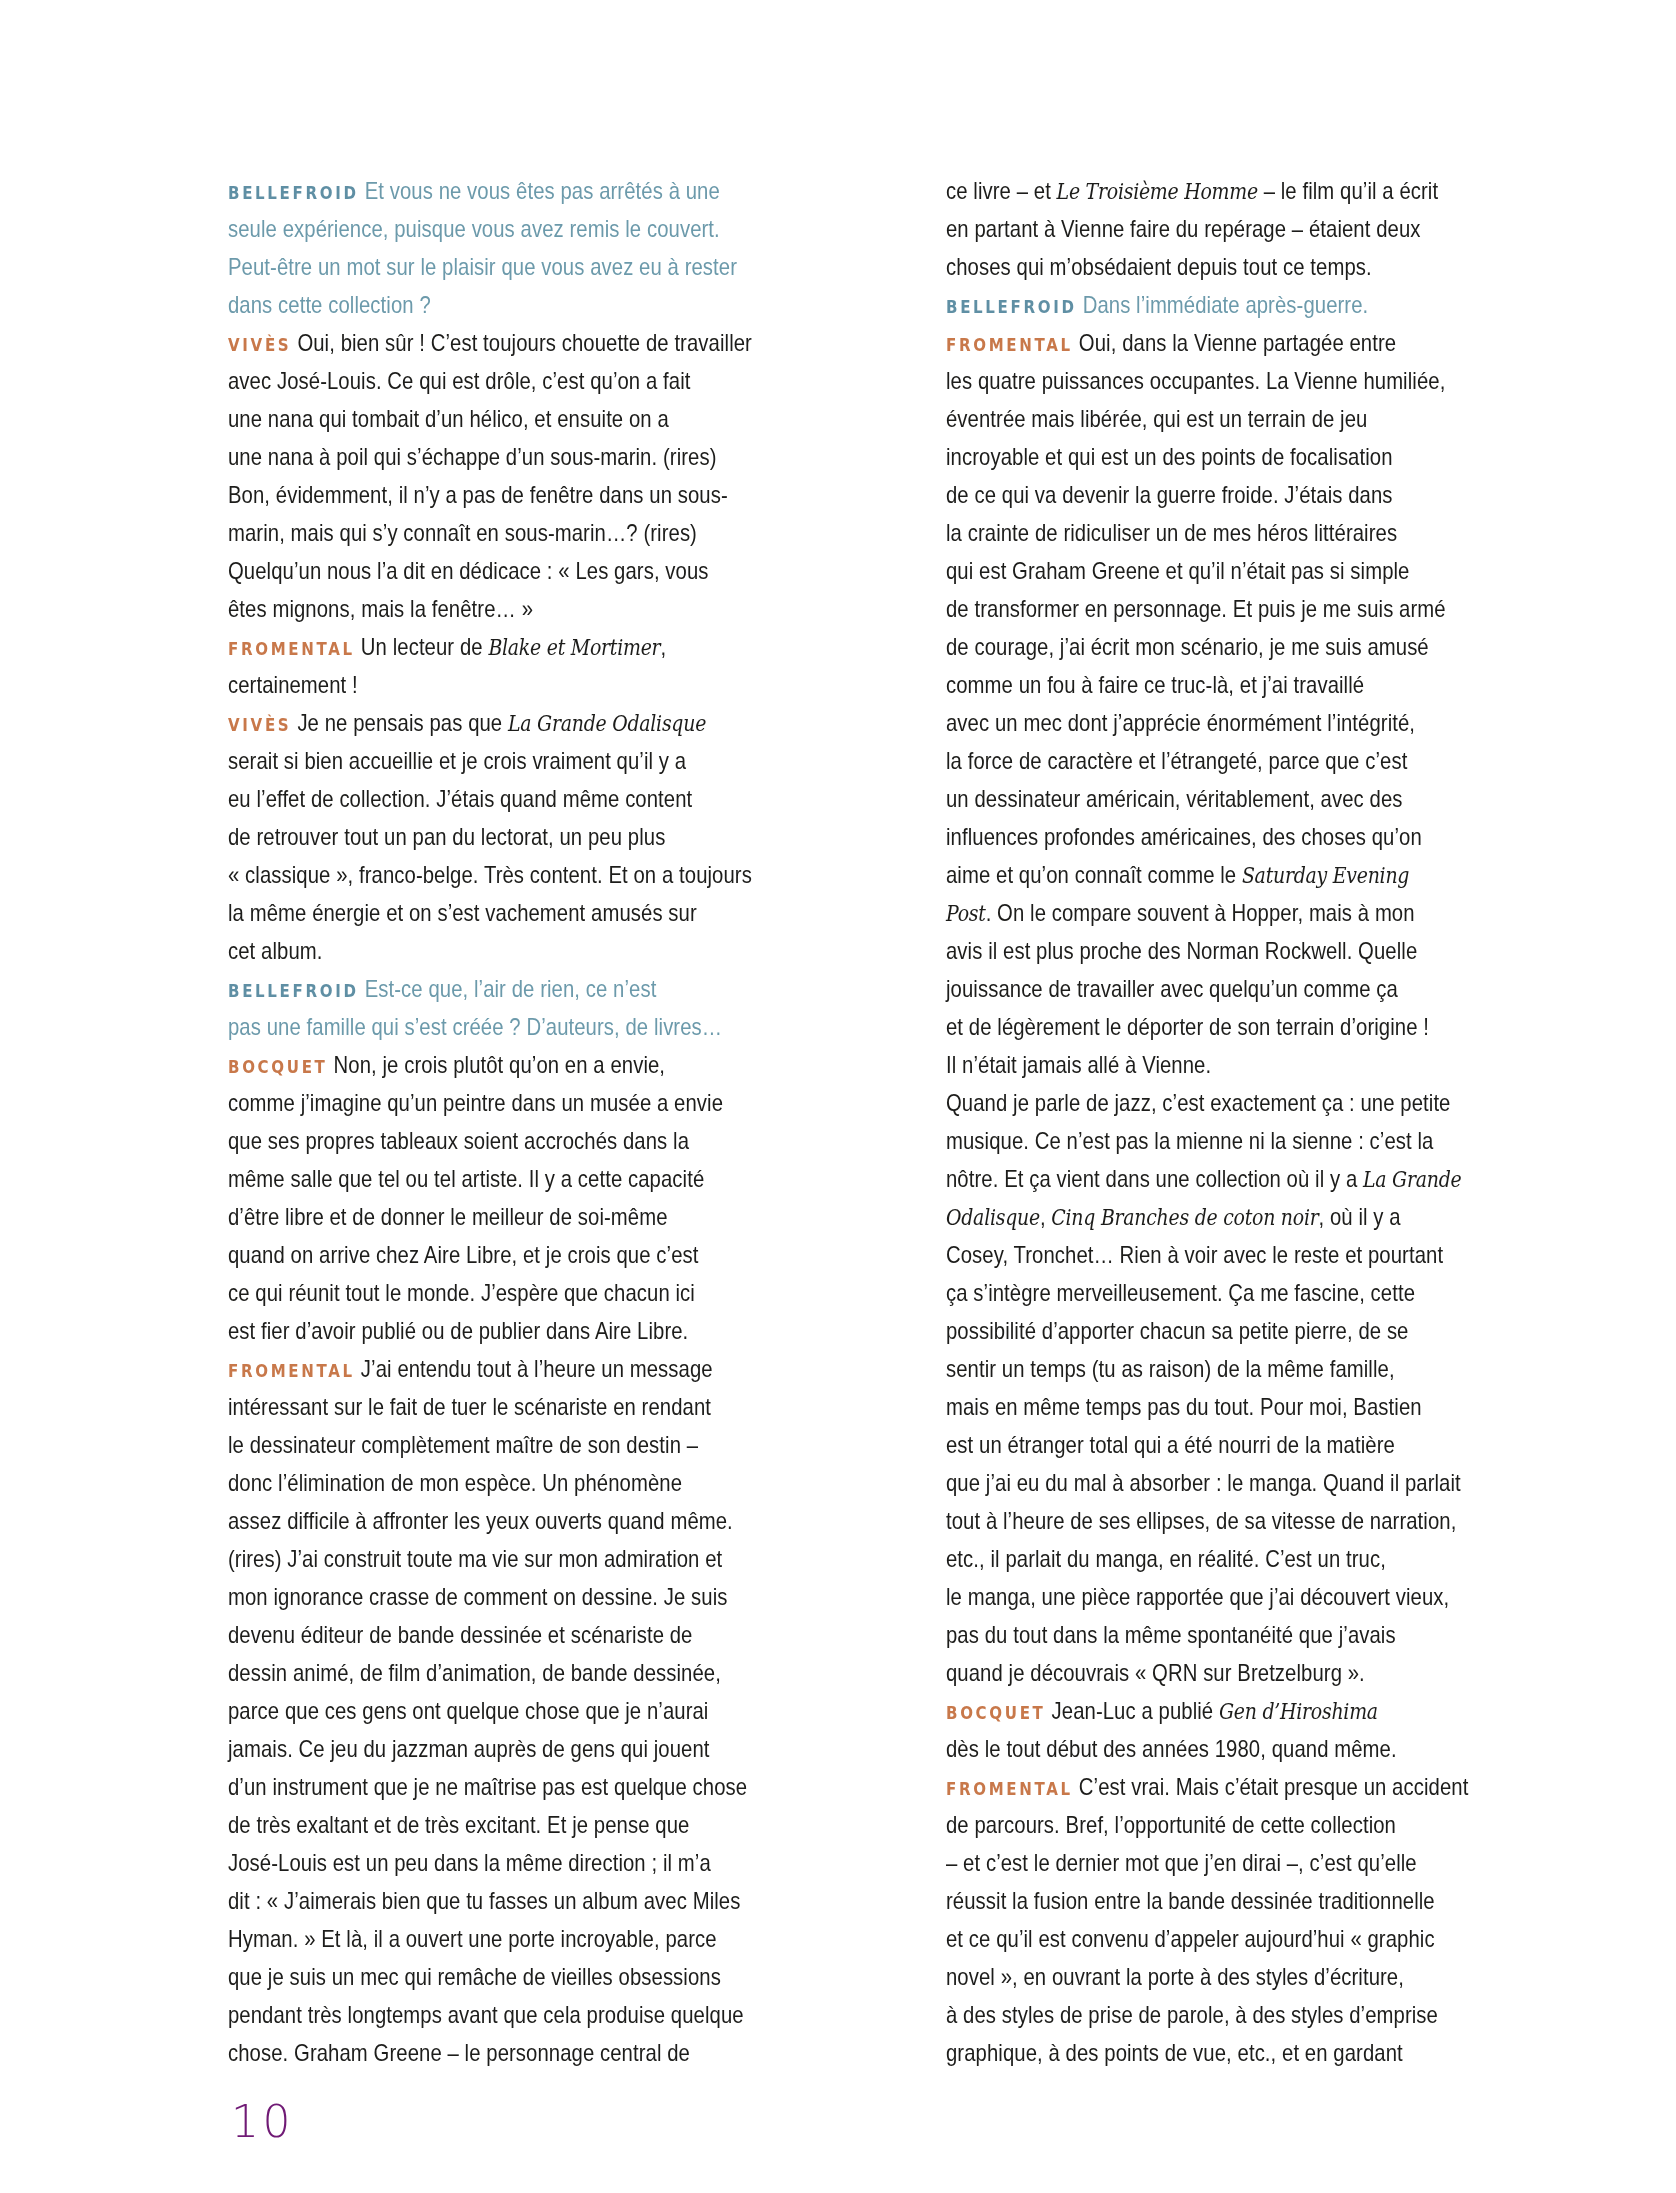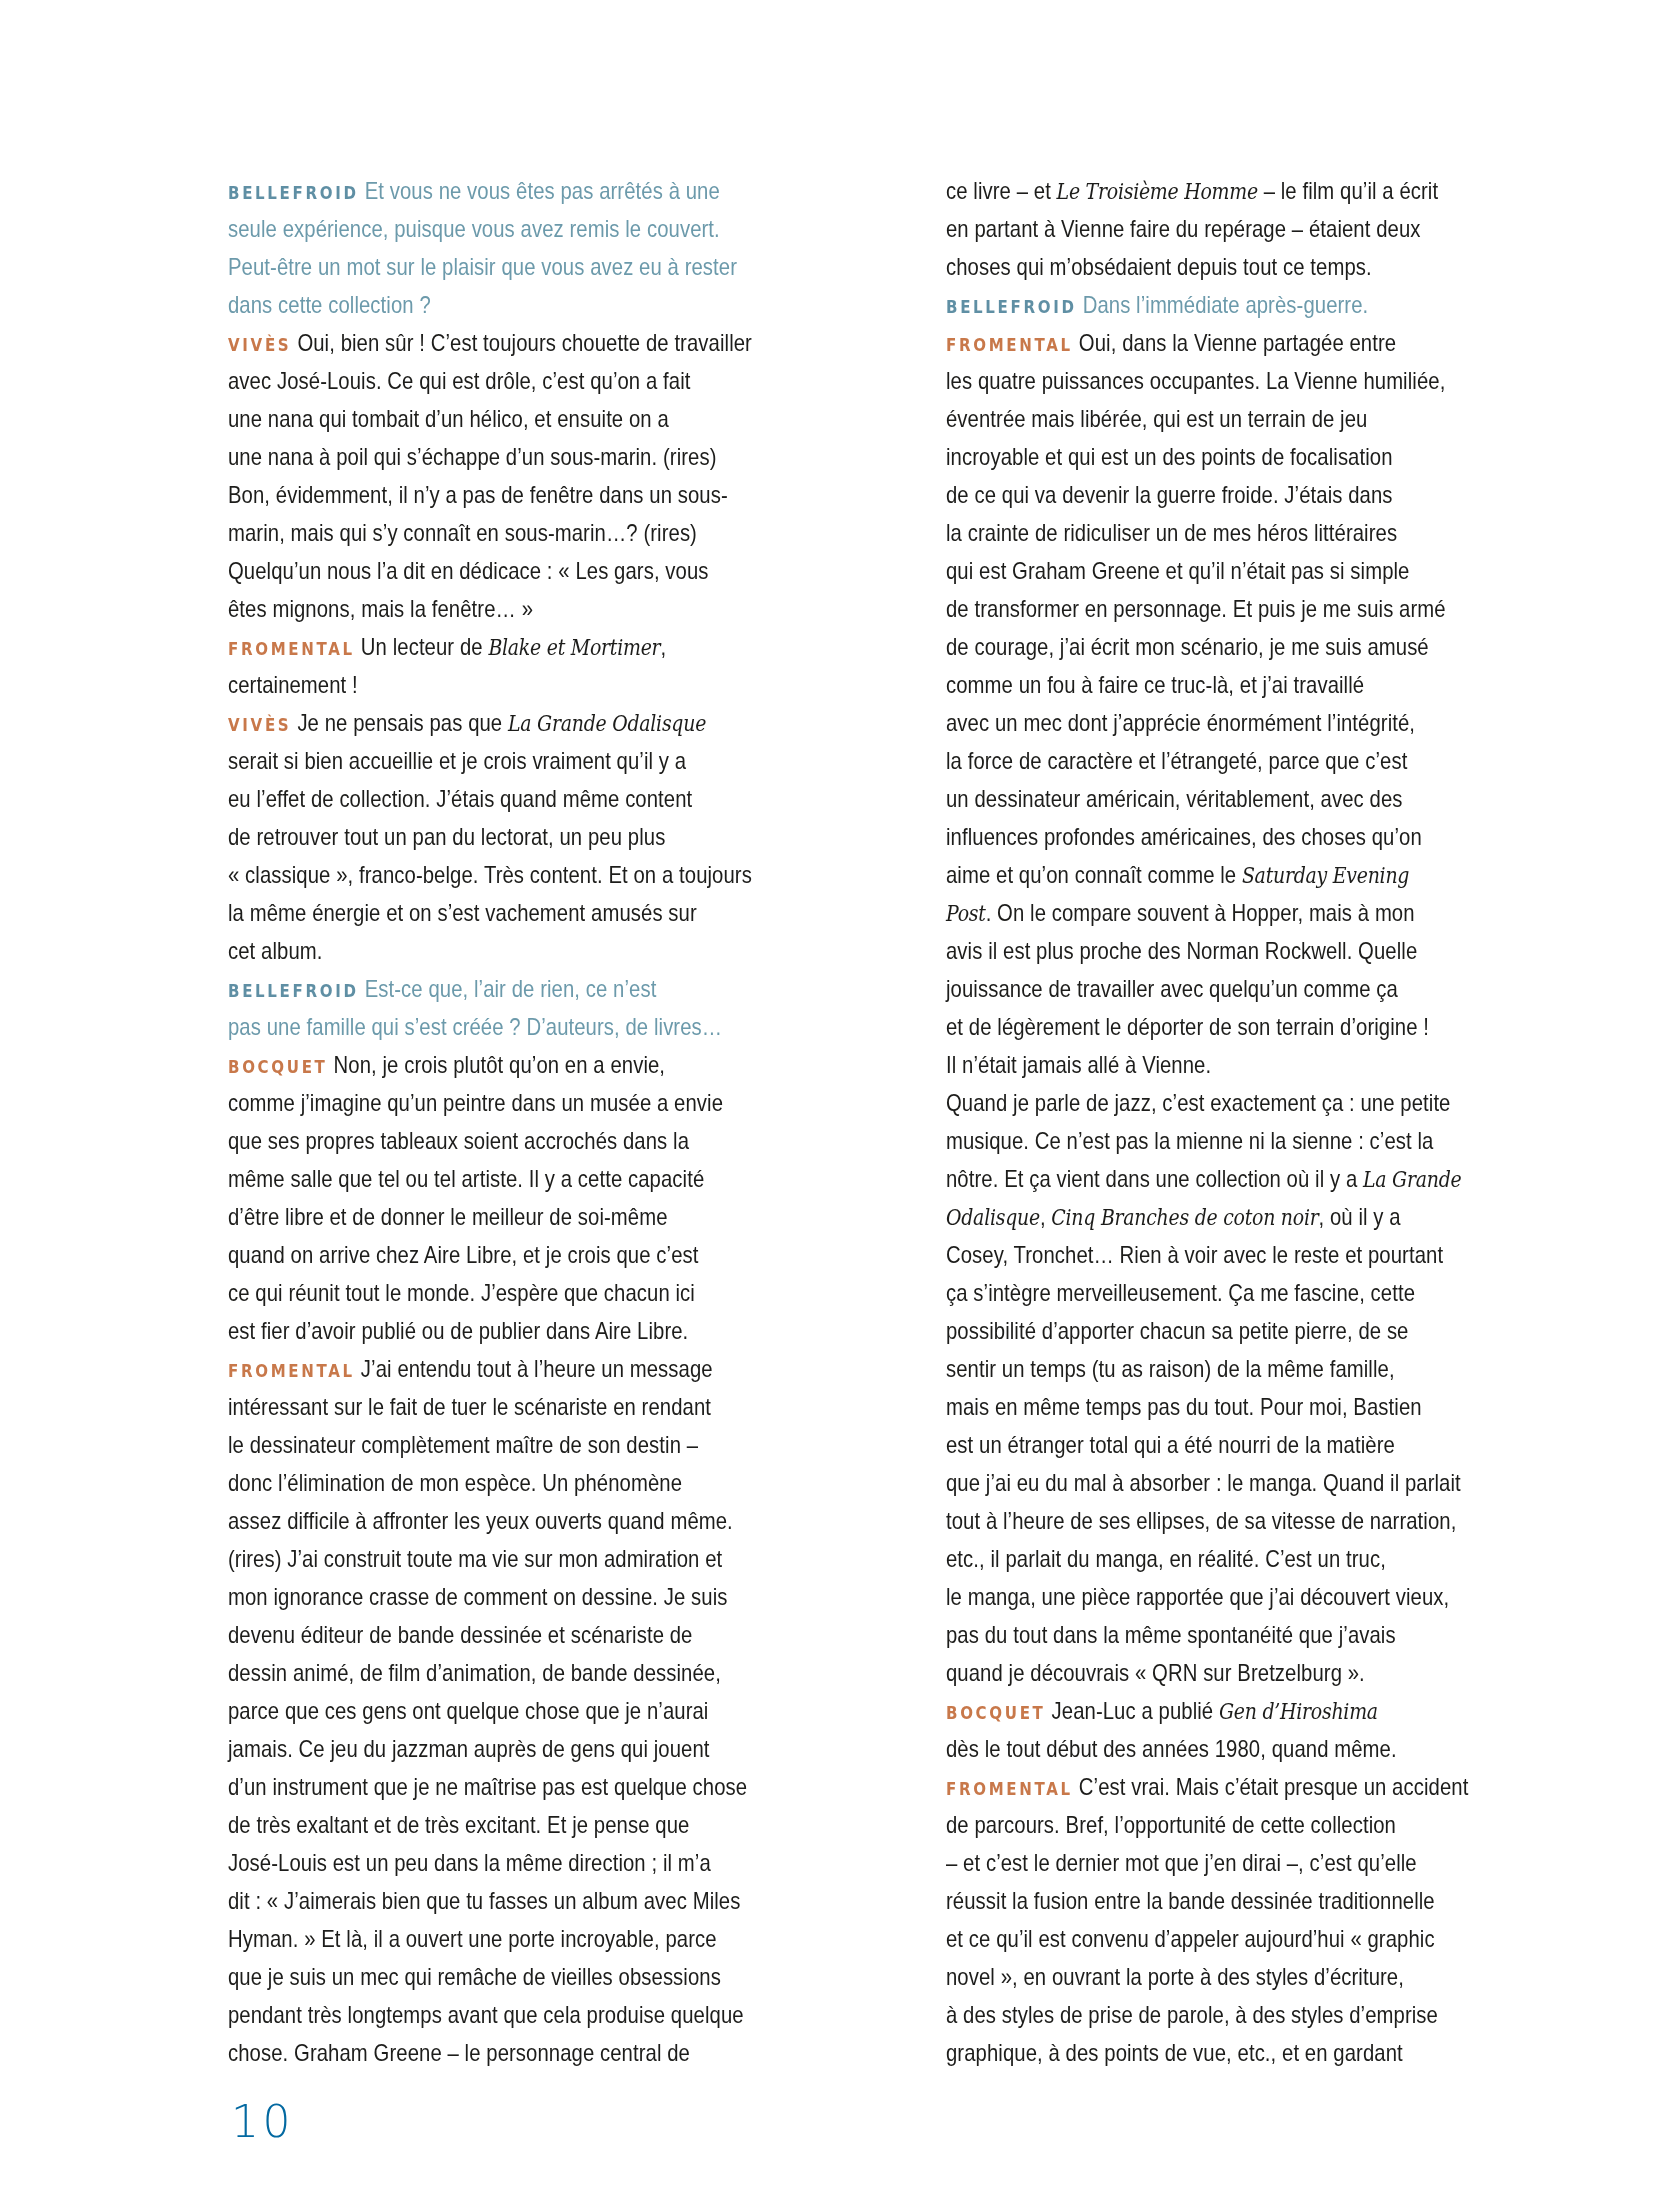--- a/index.html
+++ b/index.html
@@ -17,21 +17,21 @@
   .spk {
     font-family: "DejaVu Sans", sans-serif; font-weight: bold; font-size: 17.5px;
     letter-spacing: 3.1px; margin-right: 7px;
   }
   .spk.blue { color: #5f8fa4; }
   .spk.orange { color: #c8784a; }
   .it { font-family: "DejaVu Serif", serif; font-style: italic; font-size: 22px; letter-spacing: -0.3px; }
   .pagenum {
     position: absolute; left: 231px; top: 2096px;
     font-family: "DejaVu Sans", sans-serif; font-weight: 300; font-size: 44px;
-    color: #0369a1; letter-spacing: 3.5px;
+    color: #701a75; letter-spacing: 3.5px;
   }
 </style>
 </head>
 <body>
 
 <div class="page">
   <div class="col left">
       <div class="line"><span class="spk blue">BELLEFROID</span><span style="color: rgb(108, 154, 171);">Et vous ne vous êtes pas arrêtés à une</span></div>
       <div class="line"><span style="color: rgb(108, 154, 171);">seule expérience, puisque vous avez remis le couvert.</span></div>
       <div class="line"><span style="color: rgb(108, 154, 171);">Peut-être un mot sur le plaisir que vous avez eu à rester</span></div>

